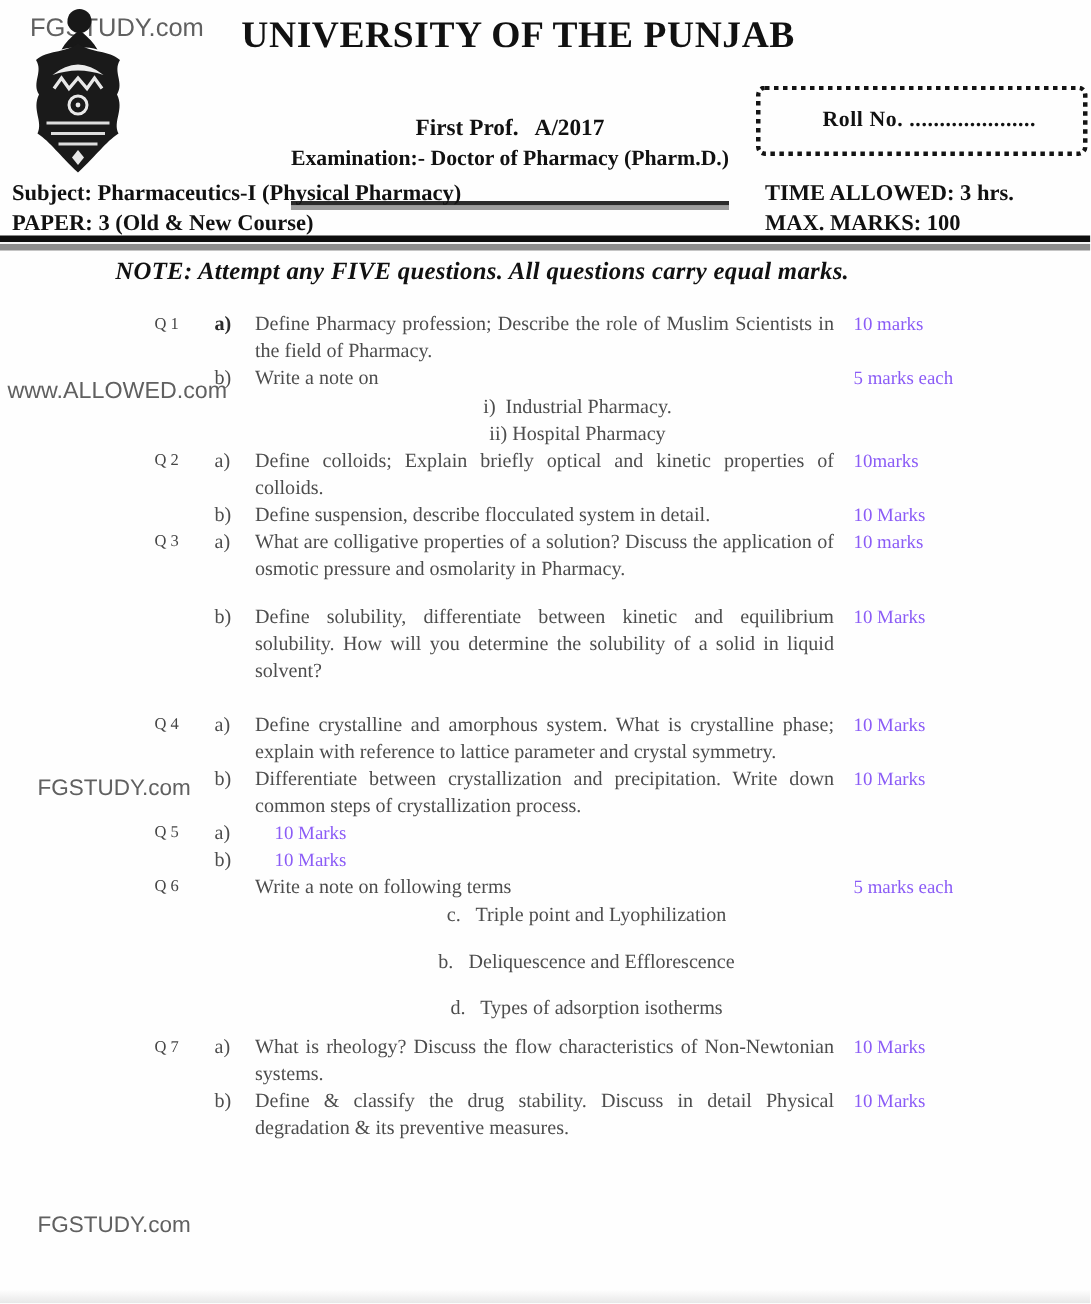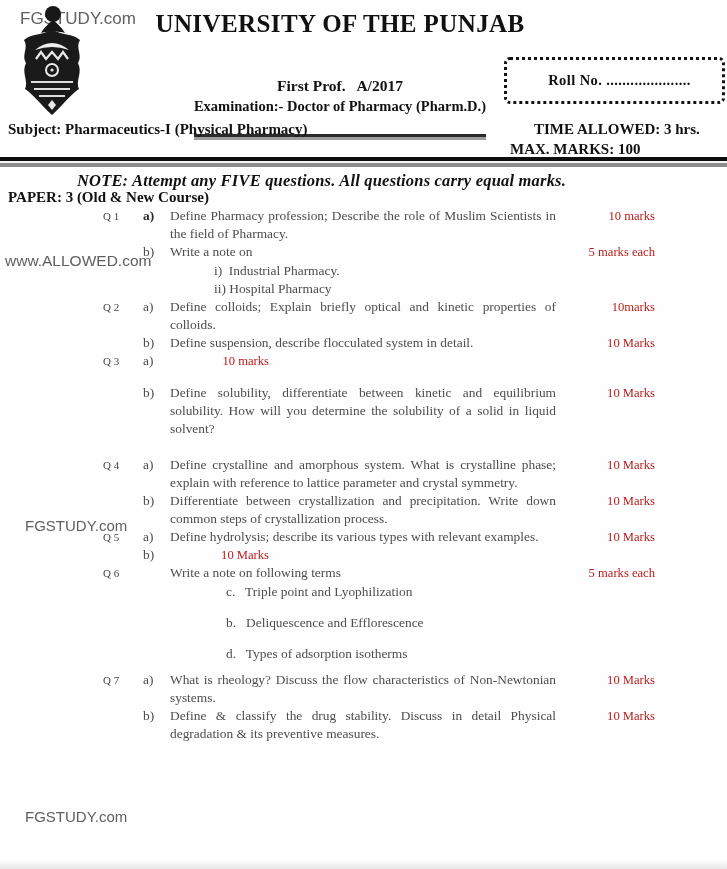--- a/index.html
+++ b/index.html
@@ -11,55 +11,55 @@
   .wm-top{left:20px;top:9px;font-size:17px;}
   .wm-1{left:5px;top:252px;font-size:15.5px;}
   .wm-2{left:25px;top:517px;font-size:15px;}
   .wm-3{left:25px;top:808px;font-size:15px;}
 
   
   .crest{position:absolute;left:16px;top:3px;z-index:1;}
 
   
   .head-center{position:absolute;left:150px;top:10px;width:380px;text-align:center;z-index:2;}
-  .uni-title{font-size:25px;font-weight:700;letter-spacing:.4px;margin:0;line-height:28px;}
+  .uni-title{font-size:25px;font-weight:700;letter-spacing:.4px;margin:0;line-height:28px;text-align:right;}
   .session{margin-top:39px;font-size:15.5px;font-weight:700;white-space:pre;}
   .exam-line{margin-top:3px;font-size:14.5px;font-weight:700;}
   .exam-line span{display:inline-block;border-bottom:3px solid #2b2b2b;box-shadow:0 3px 0 rgba(140,140,140,.85);padding-bottom:19px;}
 
   
   .rollbox{position:absolute;left:504px;top:57px;width:205px;height:41px;border:3.5px dotted #141414;
            border-radius:6px;display:flex;align-items:center;padding-left:10px;z-index:2;justify-content:center;}
   .rollbox .roll-label{font-size:14.5px;font-weight:700;letter-spacing:.4px;}
 
   
   .meta{position:absolute;font-size:15px;font-weight:700;white-space:nowrap;z-index:2;}
   .subject{left:8px;top:121px;}
-  .paper{left:8px;top:141px;margin-top:48px;}
-  .time{left:510px;top:121px;margin-left:24px;}
+  .paper{left:8px;top:141px;}
+  .time{left:510px;top:121px;}
   .maxmarks{left:510px;top:141px;}
 
   
   .rule{position:absolute;left:0;top:157px;width:727px;height:10px;
         background:linear-gradient(to bottom,#0e0e0e 0 42%,#f6f6f6 42% 56%,#8d8d8d 56% 100%);}
 
   
   .note{position:absolute;left:0;top:171px;width:643px;text-align:center;
         font-size:16.5px;font-weight:700;font-style:italic;letter-spacing:.2px;}
 
   
   .questions{position:absolute;left:0;top:207px;width:727px;color:#4d4d4d;font-size:13.4px;line-height:18px;}
   .qrow{display:grid;grid-template-columns:103px 40px 27px 386px auto;align-items:start;}
   .qnum{font-size:11px;color:#454545;}
   .qsub{color:#4d4d4d;}
   .r0 .qsub{font-weight:700;color:#2c2c2c;}
   .qtext{text-align:justify;}
-  .qmarks{width:76px;margin-left:23px;text-align:right;font-size:12.6px;color:#b91c1c;}
+  .qmarks{width:76px;margin-left:13px;text-align:left;font-size:12.6px;color:#8b5cf6;}
   .qitems{margin-top:1px;}
-  .qitem{white-space:pre-wrap;}
+  .qitem{white-space:pre-wrap;text-align:center;}
   .ind44{padding-left:44px;}
   .ind56{padding-left:56px;}
   .spaced .qitem + .qitem{margin-top:13px;}
   .mt14{margin-top:14px;}
   .mt18{margin-top:18px;}
   .mt8{margin-top:8px;}
 
   .smudge{position:absolute;left:0;bottom:0;width:727px;height:9px;
           background:linear-gradient(to bottom,rgba(255,255,255,0),#e7e7e7);}
 </style>
@@ -147,20 +147,21 @@
       <span class="qnum"></span>
       <span class="qsub">b)</span>
       <div class="qtext">Define suspension, describe flocculated system in detail.</div>
       <div class="qmarks">10 Marks</div>
     </div>
 
     <div class="qrow">
       <span></span>
       <span class="qnum">Q 3</span>
       <span class="qsub">a)</span>
+      <div class="qtext">What are colligative properties of a solution? Discuss the application of osmotic pressure and osmolarity in Pharmacy.</div>
       <div class="qmarks">10 marks</div>
     </div>
 
     <div class="qrow mt14">
       <span></span>
       <span class="qnum"></span>
       <span class="qsub">b)</span>
       <div class="qtext">Define solubility, differentiate between kinetic and equilibrium solubility. How will you determine the solubility of a solid in liquid solvent?</div>
       <div class="qmarks">10 Marks</div>
     </div>
@@ -178,21 +179,20 @@
       <span class="qnum"></span>
       <span class="qsub">b)</span>
       <div class="qtext">Differentiate between crystallization and precipitation. Write down common steps of crystallization process.</div>
       <div class="qmarks">10 Marks</div>
     </div>
 
     <div class="qrow">
       <span></span>
       <span class="qnum">Q 5</span>
       <span class="qsub">a)</span>
-      <div class="qtext">Define hydrolysis; describe its various types with relevant examples.</div>
       <div class="qmarks">10 Marks</div>
     </div>
 
     <div class="qrow">
       <span></span>
       <span class="qnum"></span>
       <span class="qsub">b)</span>
       <div class="qmarks">10 Marks</div>
     </div>
 

